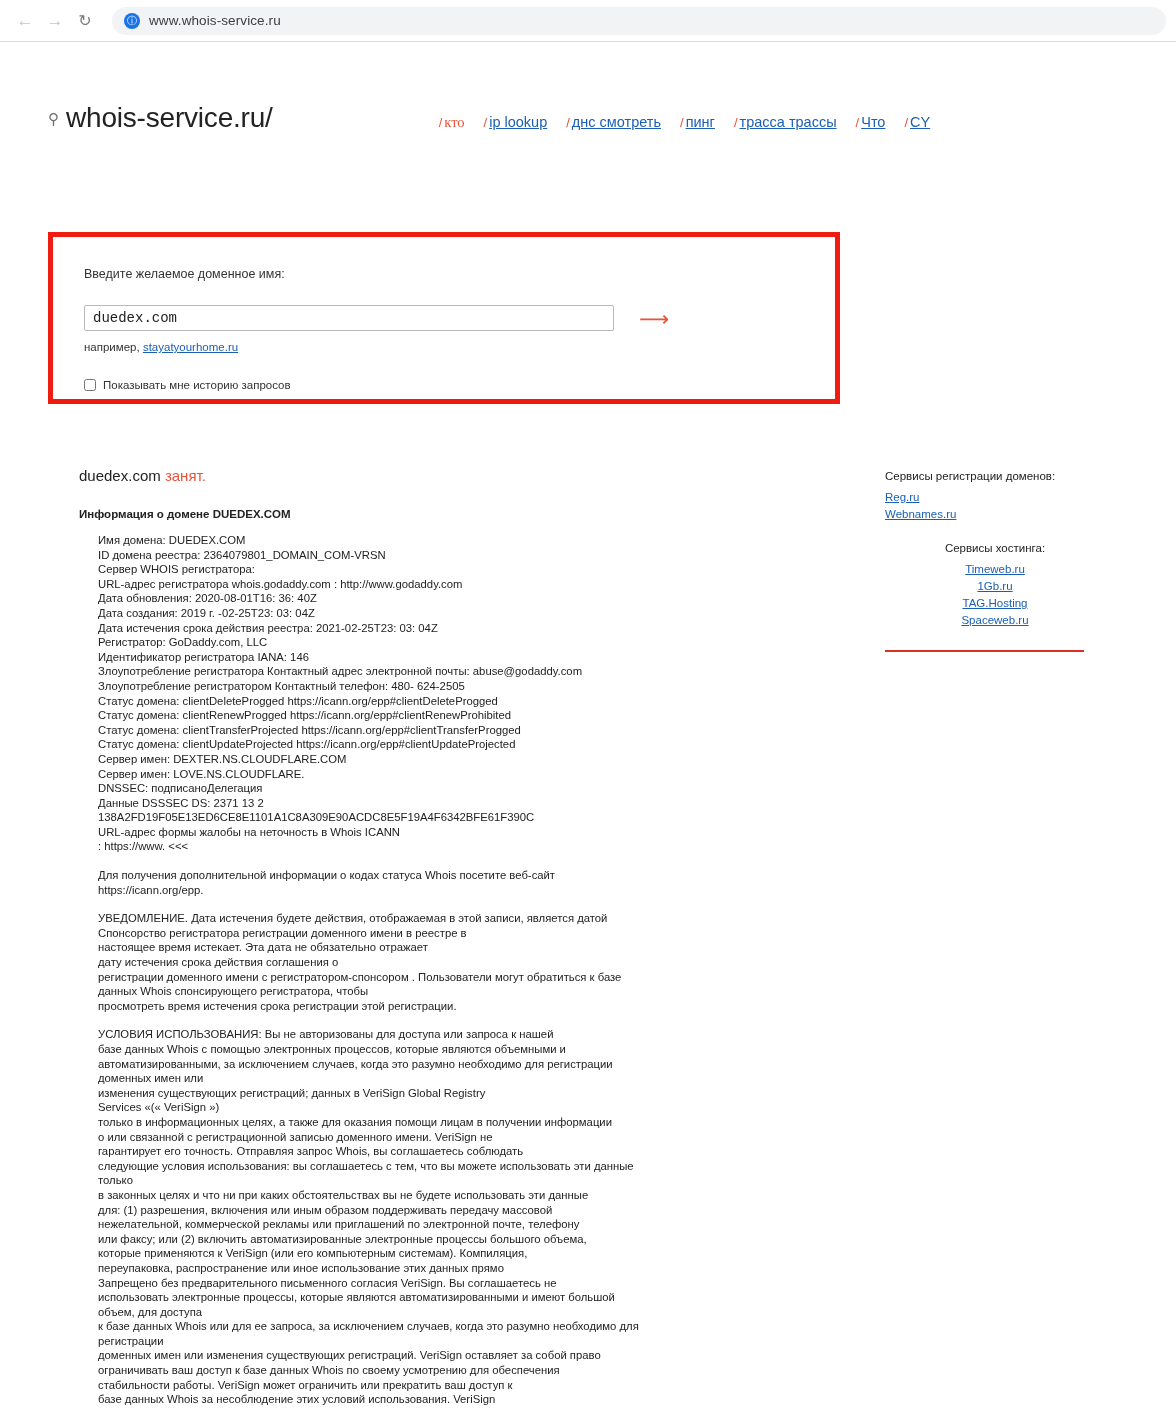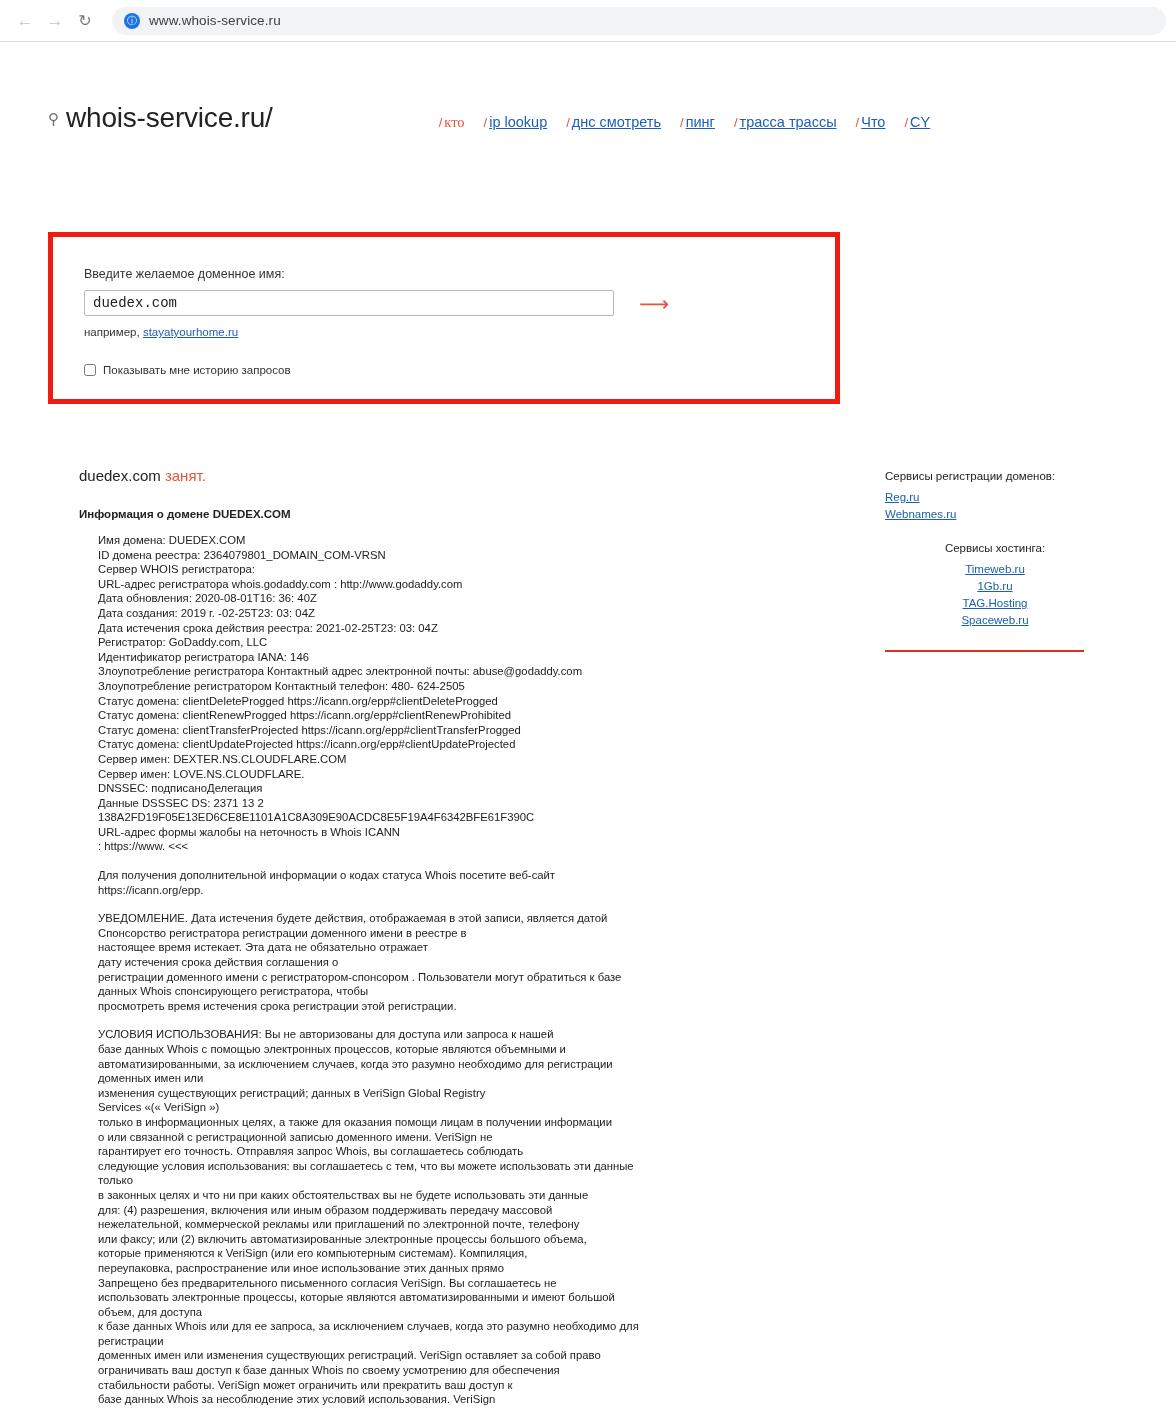--- a/index.html
+++ b/index.html
@@ -126,21 +126,21 @@
     border: 5px solid #ee1c11;
     box-sizing: border-box;
     background: #fff;
   }
   .search-inner {
     padding: 30px 0 0 31px;
   }
   .field-label {
     font-size: 12.5px;
     color: #333;
-    margin-bottom: 9px;
+    margin-bottom: 24px;
   }
   .input-row {
     display: flex;
     align-items: center;
   }
   .domain-input {
     width: 530px;
     height: 26px;
     box-sizing: border-box;
     border: 1px solid #b9b9b9;
@@ -351,21 +351,21 @@
         <p>автоматизированными, за исключением случаев, когда это разумно необходимо для регистрации</p>
         <p>доменных имен или</p>
         <p>изменения существующих регистраций; данных в VeriSign Global Registry</p>
         <p>Services «(« VeriSign »)</p>
         <p>только в информационных целях, а также для оказания помощи лицам в получении информации</p>
         <p>о или связанной с регистрационной записью доменного имени. VeriSign не</p>
         <p>гарантирует его точность. Отправляя запрос Whois, вы соглашаетесь соблюдать</p>
         <p>следующие условия использования: вы соглашаетесь с тем, что вы можете использовать эти данные</p>
         <p>только</p>
         <p>в законных целях и что ни при каких обстоятельствах вы не будете использовать эти данные</p>
-        <p>для: (4) разрешения, включения или иным образом поддерживать передачу массовой</p>
+        <p>для: (1) разрешения, включения или иным образом поддерживать передачу массовой</p>
         <p>нежелательной, коммерческой рекламы или приглашений по электронной почте, телефону</p>
         <p>или факсу; или (2) включить автоматизированные электронные процессы большого объема,</p>
         <p>которые применяются к VeriSign (или его компьютерным системам). Компиляция,</p>
         <p>переупаковка, распространение или иное использование этих данных прямо</p>
         <p>Запрещено без предварительного письменного согласия VeriSign. Вы соглашаетесь не</p>
         <p>использовать электронные процессы, которые являются автоматизированными и имеют большой</p>
         <p>объем, для доступа</p>
         <p>к базе данных Whois или для ее запроса, за исключением случаев, когда это разумно необходимо для</p>
         <p>регистрации</p>
         <p>доменных имен или изменения существующих регистраций. VeriSign оставляет за собой право</p>

